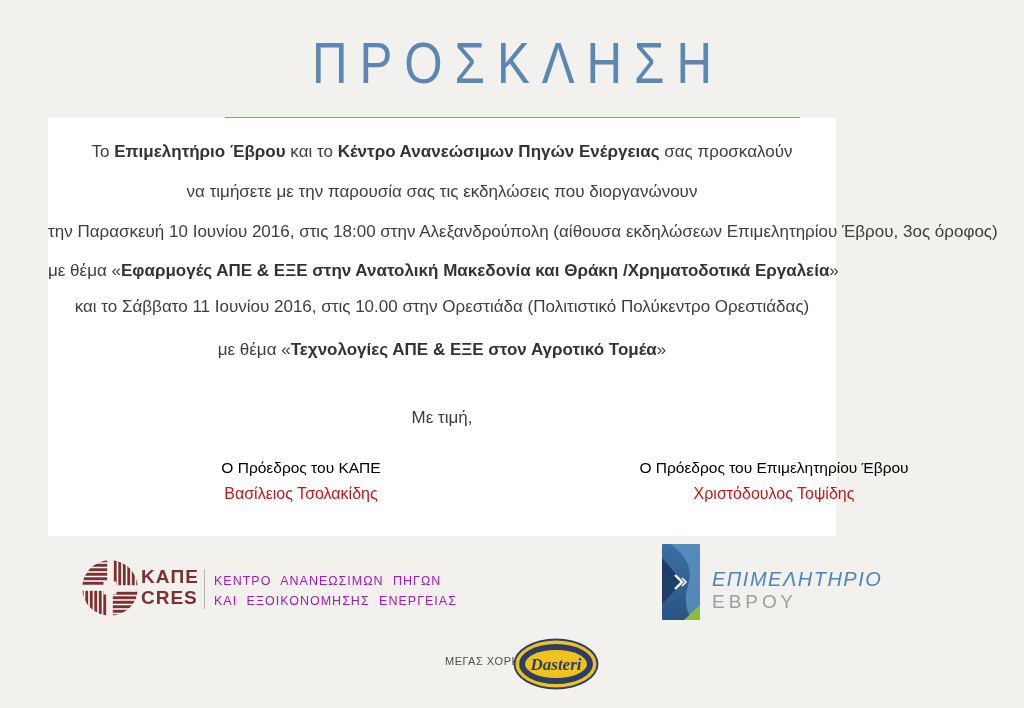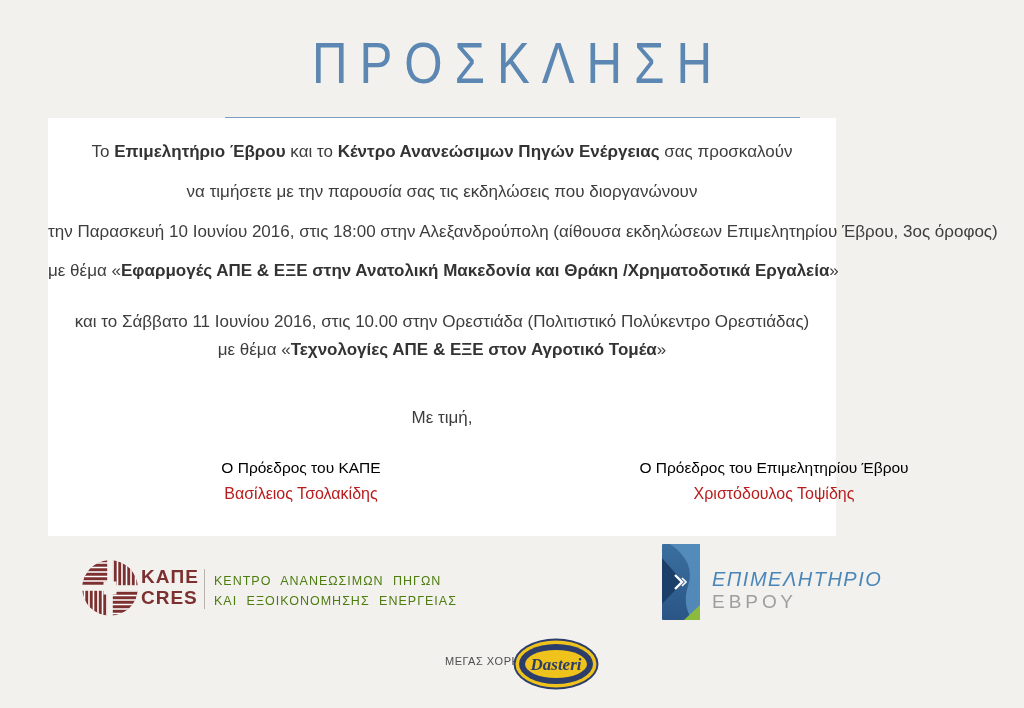--- a/index.html
+++ b/index.html
@@ -15,38 +15,38 @@
     transform:scaleX(0.85); transform-origin:50% 50%; white-space:nowrap;
   }
   .rule { position:absolute; top:117px; left:225px; width:575px; height:2px; background:#7e9dbf; }
   .card { position:absolute; top:118px; left:48px; width:788px; height:418px; background:#ffffff; }
   .line {
     position:absolute; left:0; width:100%; text-align:center;
     font-size:17px; line-height:1.2; white-space:nowrap; color:#3d3d3d;
   }
   .line b { font-weight:700; color:#333333; }
   .l1 { top:24px; } .l2 { top:64px; } .l3 { top:104px; }
-  .l4 { top:143px; } .l5 { top:194px;text-align:center; } .l6 { top:222px; }
+  .l4 { top:143px; } .l5 { top:179px;text-align:center; } .l6 { top:222px; }
   .closing { top:290px; }
   .sig { position:absolute; width:340px; text-align:center; top:341px; }
   .sig-left { left:83px; } .sig-right { left:556px; }
   .sig-role { font-size:15.5px; color:#000000; }
   .sig-name { font-size:16px; color:#b91c1c; margin-top:8px; }
 
   .cres-logo { position:absolute; left:80px; top:556px; width:420px; height:66px; }
   .cres-emblem { position:absolute; left:0; top:0; }
   .cres-acronym {
     position:absolute; left:61px; top:10px;
     font-size:19px; font-weight:bold; color:#7c3030;
     line-height:21px; letter-spacing:1px;
   }
   .cres-sep { position:absolute; left:124px; top:13px; width:1px; height:40px; background:#b8b3ad; }
   .cres-fullname {
     position:absolute; left:134px; top:15px;
-    font-size:12.5px; color:#4d7c0f; letter-spacing:1px; word-spacing:5px;
+    font-size:12.5px; color:#a21caf; letter-spacing:1px; word-spacing:5px;
     line-height:20px; white-space:nowrap;
   }
   .chamber-logo { position:absolute; left:662px; top:544px; width:260px; height:80px; }
   .chamber-emblem { position:absolute; left:0; top:0; }
   .chamber-name { position:absolute; left:50px; top:24px; font-size:20px; color:#4a86b8; letter-spacing:1.5px; white-space:nowrap;font-style:italic; }
   .chamber-sub  { position:absolute; left:50px; top:47px; font-size:19px; color:#9e9e9e; letter-spacing:4px; white-space:nowrap; }
 
   .sponsor-label { position:absolute; left:445px; top:655px; font-size:11px; color:#4d4d4d; letter-spacing:0.5px; }
   .dasteri-badge { position:absolute; left:512px; top:637px; }
   .dasteri-badge text {

